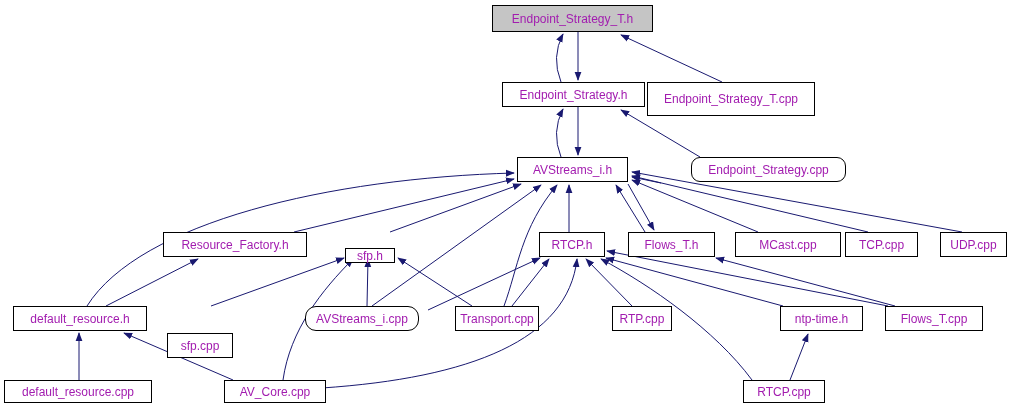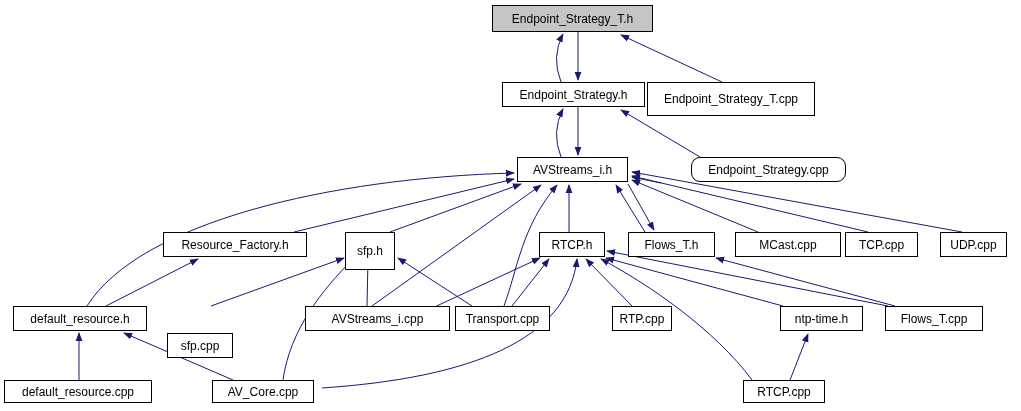--- a/index.html
+++ b/index.html
@@ -14,21 +14,21 @@
   #edge-layer {
     position: absolute;
     left: 0; top: 0;
     width: 1021px; height: 411px;
   }
   .graph-node {
     position: absolute;
     box-sizing: border-box;
     border: 1px solid #000000;
     background: #ffffff;
-    color: #000000;
+    color: #a21caf;
     font-size: 12px;
     line-height: 1;
     display: flex;
     align-items: center;
     justify-content: center;
     white-space: nowrap;
     cursor: pointer;
   }
   .graph-node.highlight {
     background: #c5c5c5;
@@ -86,30 +86,30 @@
         <path d="M790,380 L808,334" class="edge-path" stroke="#191970" marker-end="url(#arrowhead)"></path>
       </g>
   </svg>
   <div id="node-layer">
       <div class="graph-node highlight" style="left: 492px; top: 5px; width: 161px; height: 27px;">Endpoint_Strategy_T.h</div>
       <div class="graph-node" style="left: 502px; top: 82px; width: 143px; height: 25px;">Endpoint_Strategy.h</div>
       <div class="graph-node" style="left: 647px; top: 82px; width: 168px; height: 34px;">Endpoint_Strategy_T.cpp</div>
       <div class="graph-node" style="left: 517px; top: 157px; width: 111px; height: 25px;">AVStreams_i.h</div>
       <div class="graph-node" style="left: 691px; top: 157px; width: 155px; height: 25px; border-radius: 9px;">Endpoint_Strategy.cpp</div>
       <div class="graph-node" style="left: 163px; top: 232px; width: 144px; height: 25px;">Resource_Factory.h</div>
-      <div class="graph-node" style="left: 345px; top: 232px; width: 50px; height: 38px;">sfp.h</div>
+      <div class="graph-node" style="left: 345px; top: 248px; width: 50px; height: 15px;">sfp.h</div>
       <div class="graph-node" style="left: 539px; top: 232px; width: 66px; height: 25px;">RTCP.h</div>
       <div class="graph-node" style="left: 628px; top: 232px; width: 87px; height: 25px;">Flows_T.h</div>
       <div class="graph-node" style="left: 735px; top: 232px; width: 106px; height: 25px;">MCast.cpp</div>
       <div class="graph-node" style="left: 845px; top: 232px; width: 73px; height: 25px;">TCP.cpp</div>
       <div class="graph-node" style="left: 940px; top: 232px; width: 67px; height: 25px;">UDP.cpp</div>
       <div class="graph-node" style="left: 13px; top: 306px; width: 134px; height: 25px;">default_resource.h</div>
       <div class="graph-node" style="left: 167px; top: 306px; width: 66px; height: 25px; margin-top: 27px;">sfp.cpp</div>
-      <div class="graph-node" style="left: 305px; top: 306px; width: 145px; height: 25px;">AVStreams_i.cpp</div>
-      <div class="graph-node" style="left: 455px; top: 306px; width: 95px; height: 25px;">Transport.cpp</div>
+      <div class="graph-node" style="left: 305px; top: 306px; width: 114px; height: 25px; border-radius: 11px;">AVStreams_i.cpp</div>
+      <div class="graph-node" style="left: 455px; top: 306px; width: 84px; height: 25px;">Transport.cpp</div>
       <div class="graph-node" style="left: 612px; top: 306px; width: 60px; height: 25px;">RTP.cpp</div>
       <div class="graph-node" style="left: 780px; top: 306px; width: 83px; height: 25px;">ntp-time.h</div>
       <div class="graph-node" style="left: 885px; top: 306px; width: 98px; height: 25px;">Flows_T.cpp</div>
       <div class="graph-node" style="left: 4px; top: 380px; width: 148px; height: 23px;">default_resource.cpp</div>
-      <div class="graph-node" style="left: 212px; top: 380px; width: 102px; height: 23px;">AV_Core.cpp</div>
+      <div class="graph-node" style="left: 224px; top: 380px; width: 102px; height: 23px;">AV_Core.cpp</div>
       <div class="graph-node" style="left: 743px; top: 380px; width: 82px; height: 23px;">RTCP.cpp</div>
     </div>
 </div>
 
 </body></html>

